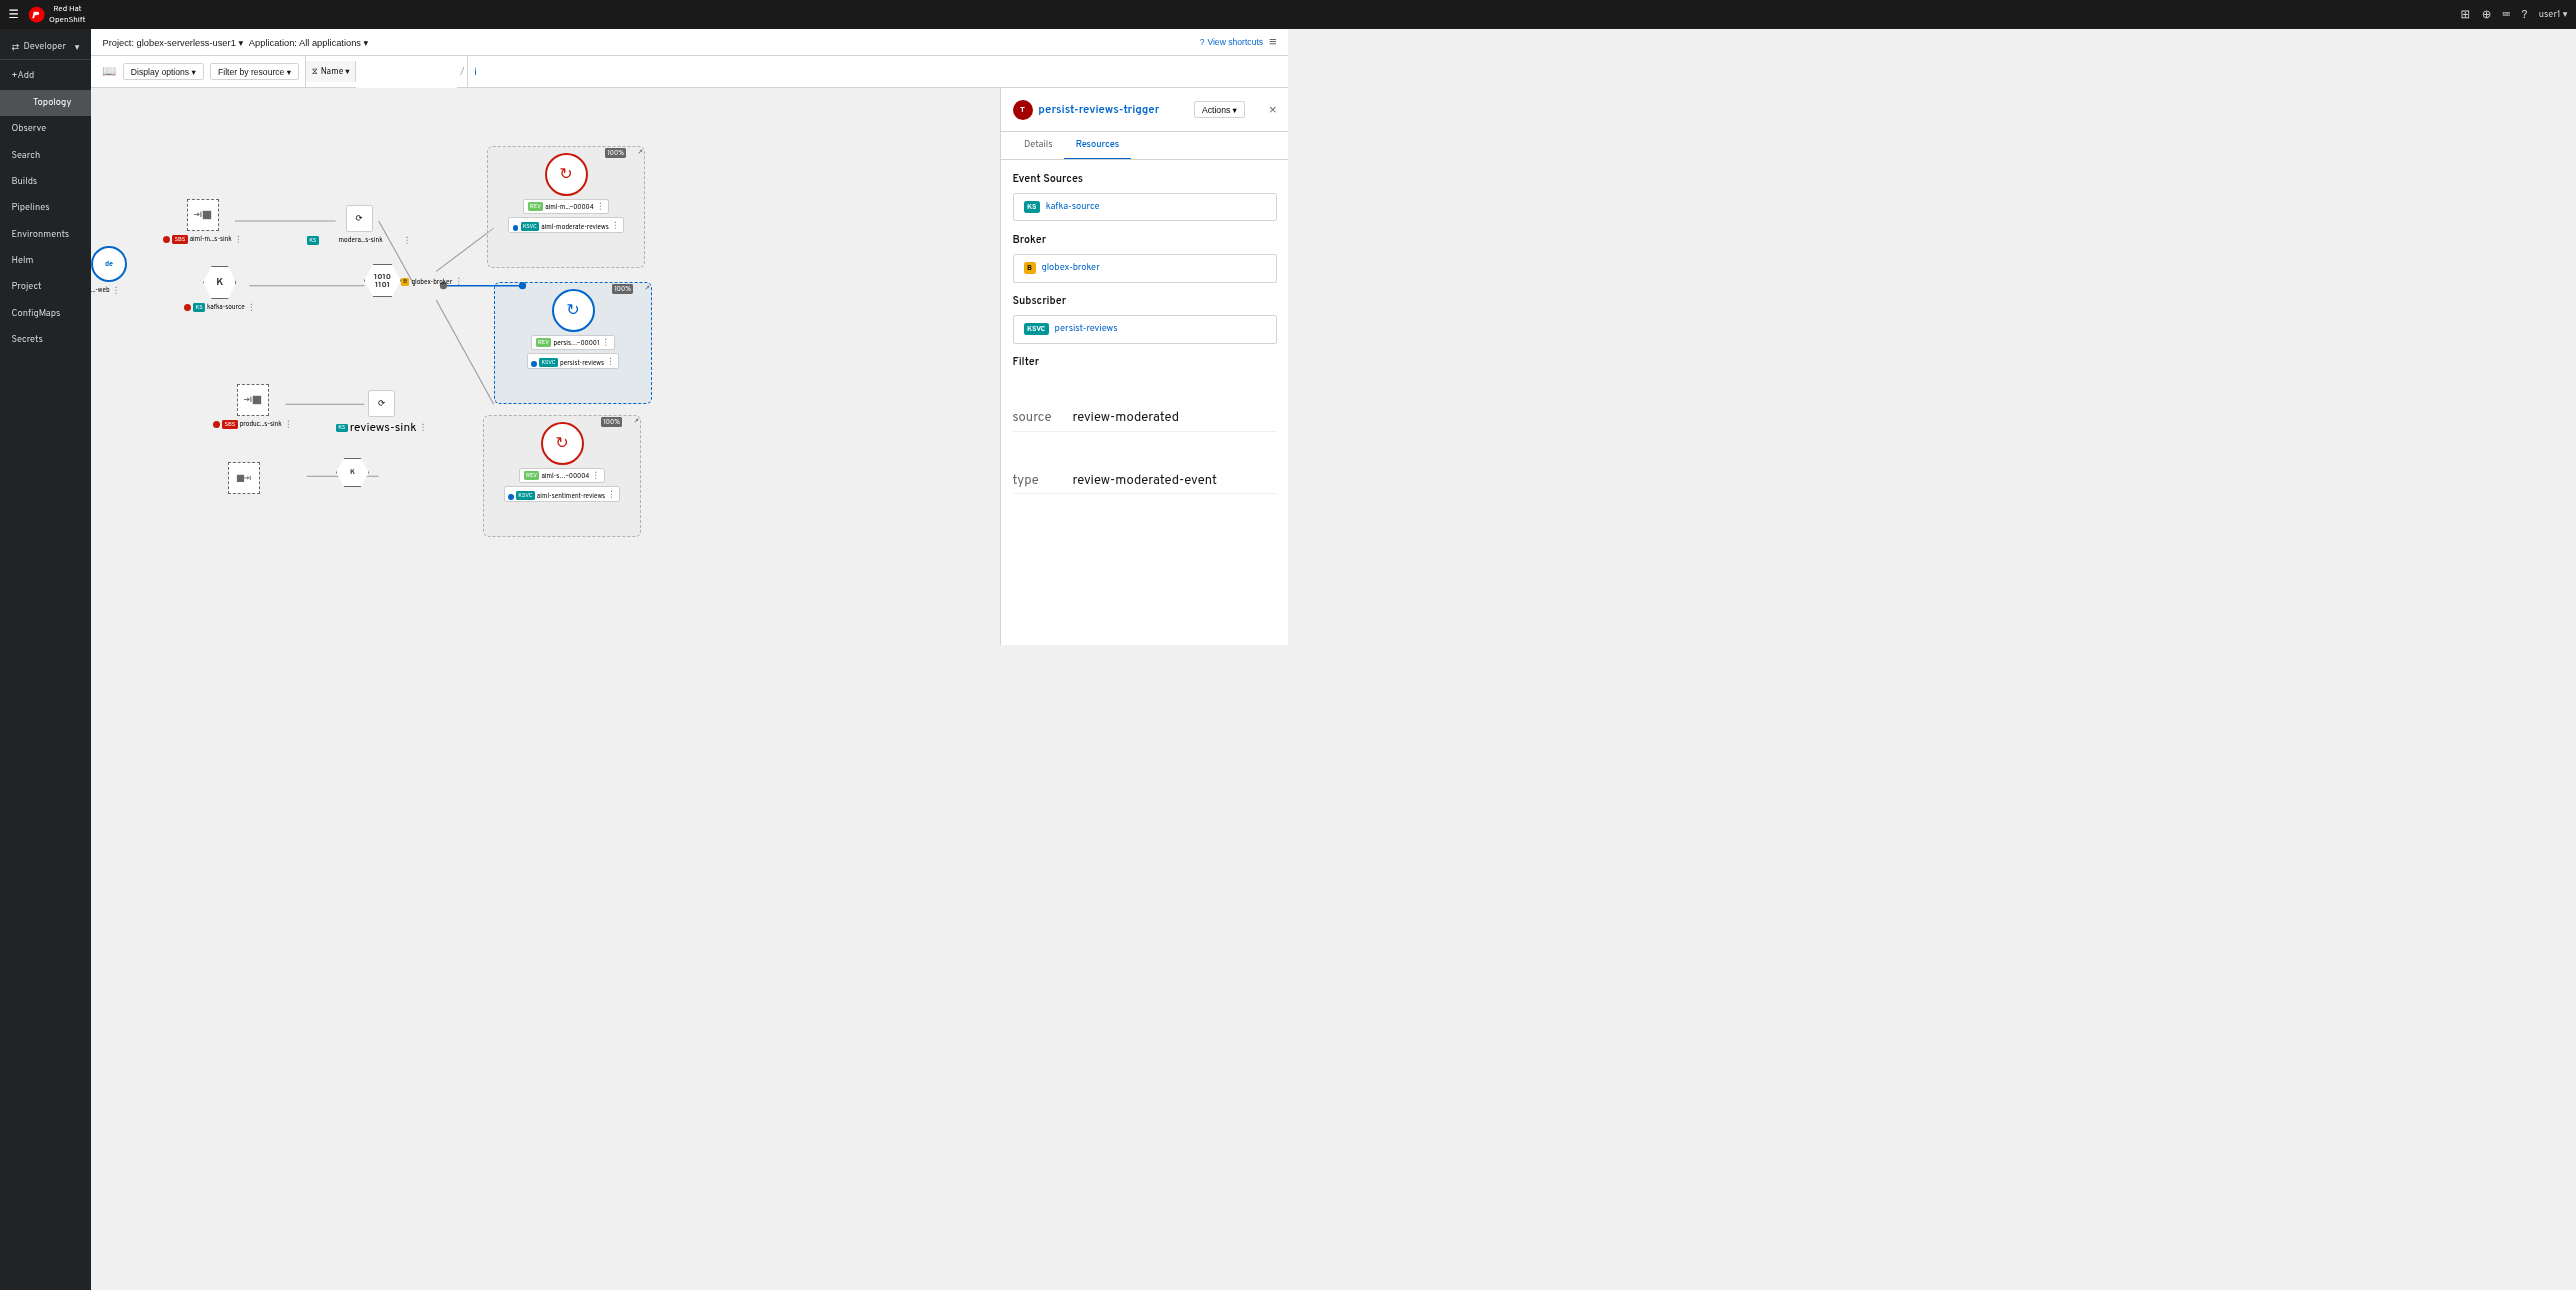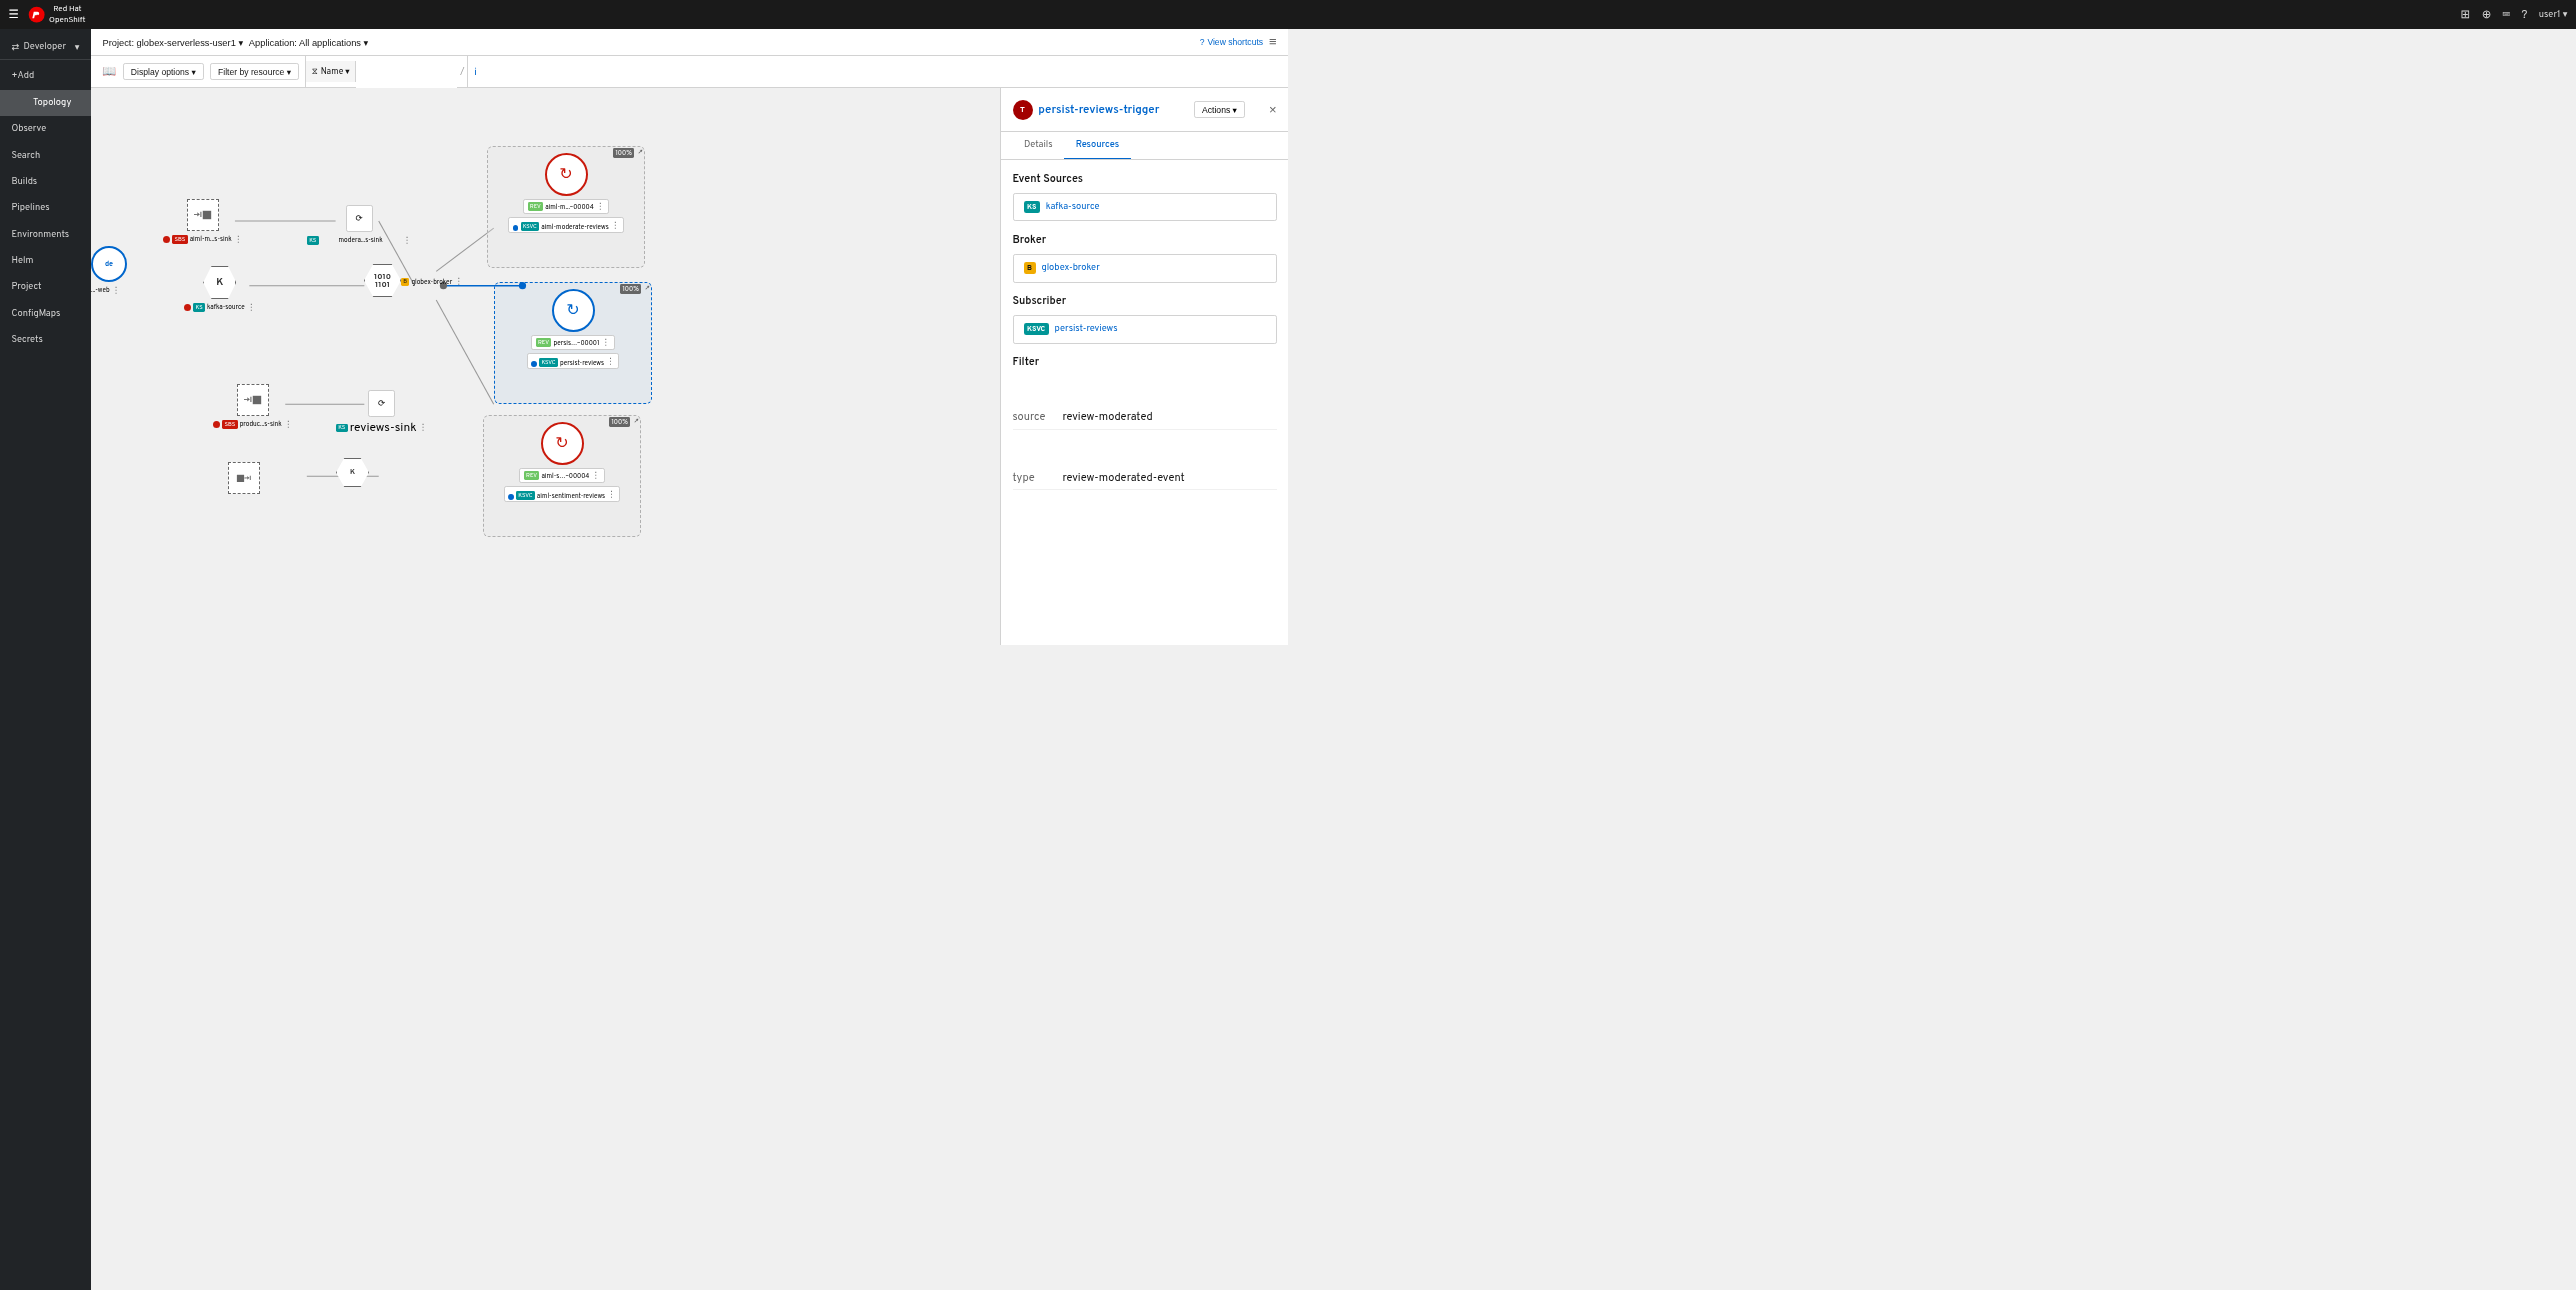--- a/index.html
+++ b/index.html
@@ -286,23 +286,23 @@
     .badge-b { background: #f0ab00; color: #151515; }
     .badge-ksvc { background: #009596; }
     .resource-link {
       color: #0066cc;
       font-size: 9.3px;
       cursor: pointer;
     }
     .filter-section { margin-top: 5.8px; }
     .filter-row {
       display: flex;
-      gap: 7px;
+      gap: 17px;
       padding: 4.3px 0;
-      font-size: 11px;
+      font-size: 13px;
       border-bottom: 0.7px solid #f0f0f0;
       margin-top: 37px;
     }
     .filter-key { color: #666; width: 43px; flex-shrink: 0; }
     .filter-val { color: #151515; }
 
     
     .topo-node {
       position: absolute;
       cursor: pointer;
@@ -326,21 +326,21 @@
     .refresh-icon {
       font-size: 16px;
       color: #c9190b;
     }
     .refresh-icon-blue {
       font-size: 16px;
       color: #0066cc;
     }
     .percent-badge {
       position: absolute;
-      top: 1.4px; right: 10px;
+      top: 1.4px; right: 18px;
       background: #666;
       color: #fff;
       font-size: 6.5px;
       padding: 0.7px 2.2px;
       border-radius: 1.4px;
     }
     .rev-badge {
       background: #fff;
       border: 0.7px solid #ccc;
       border-radius: 2.2px;

